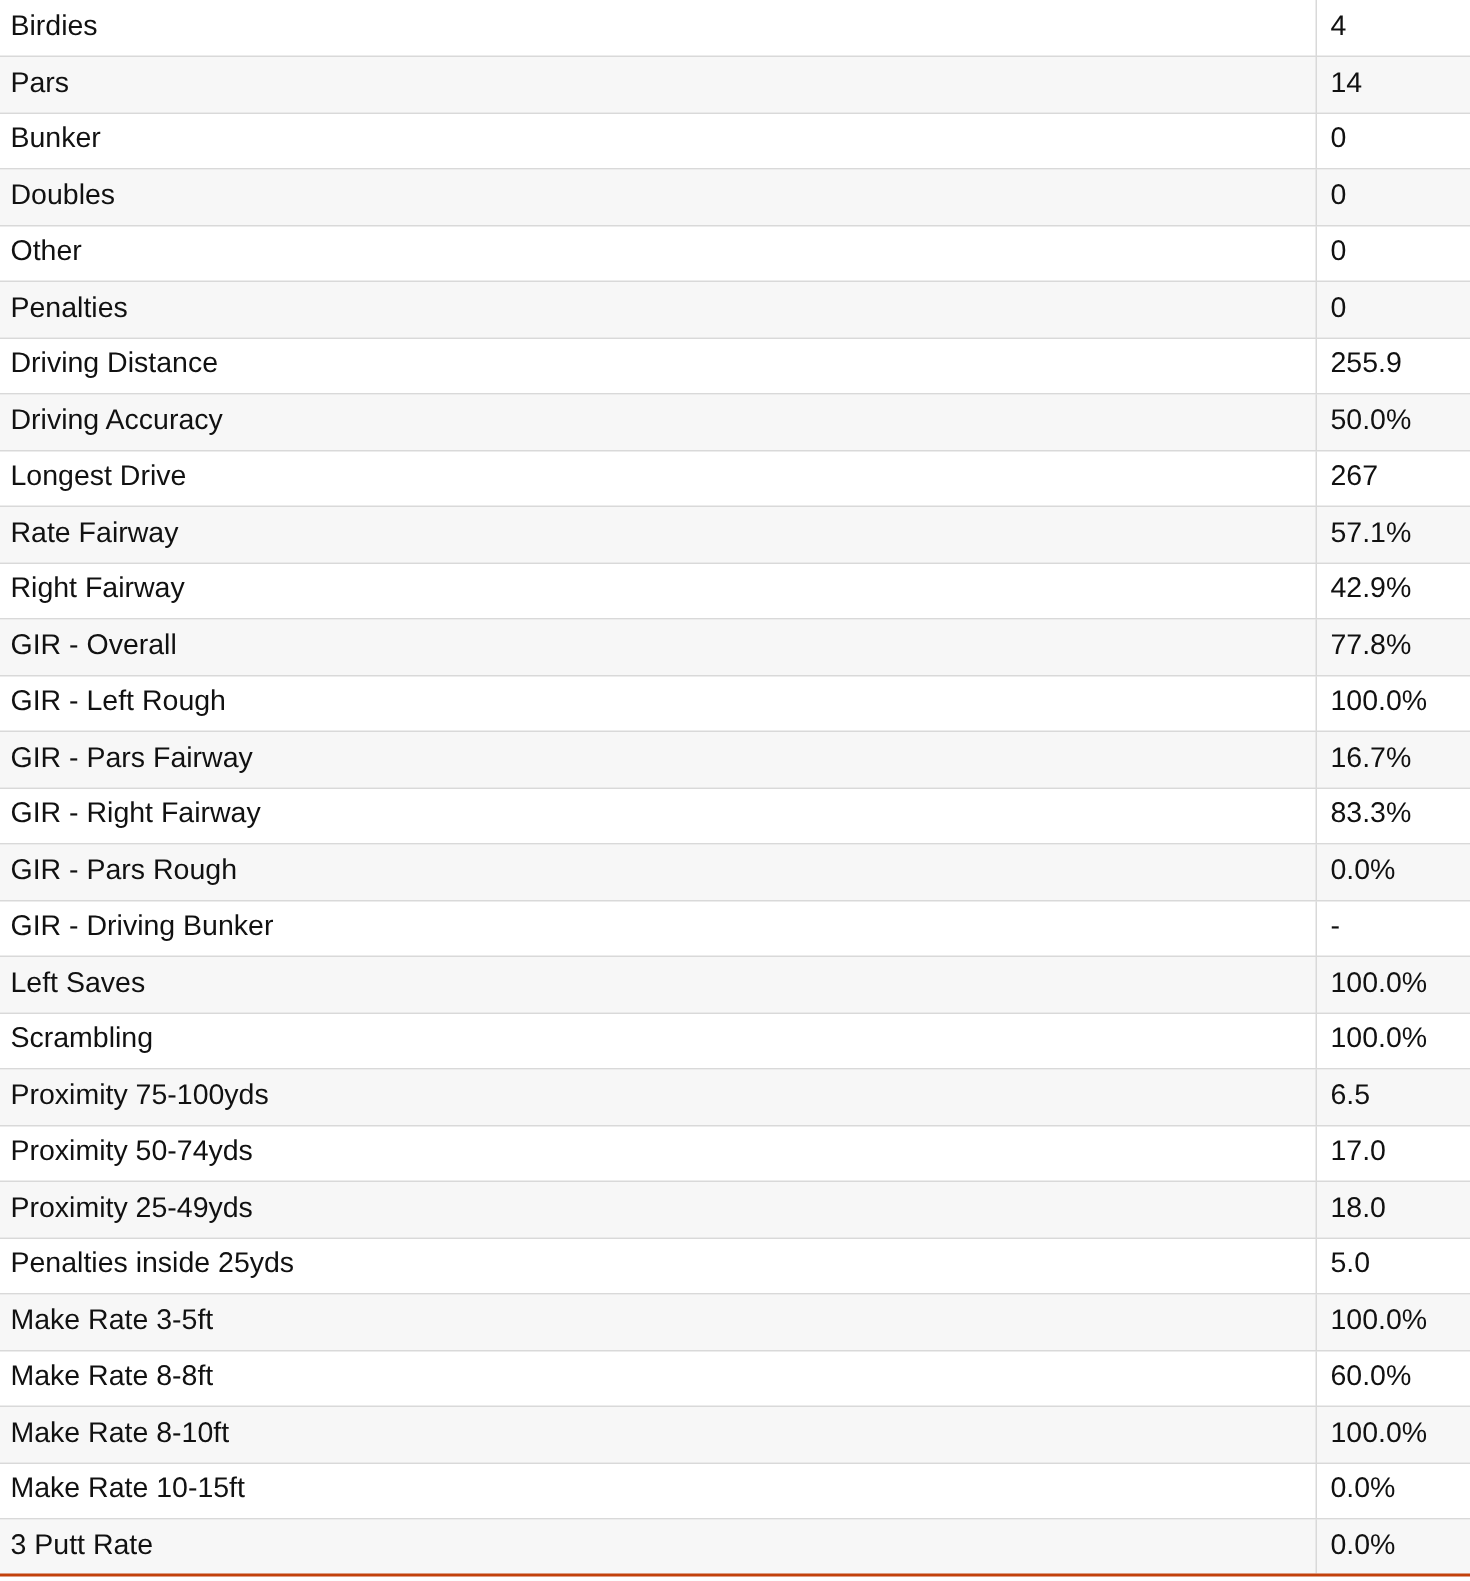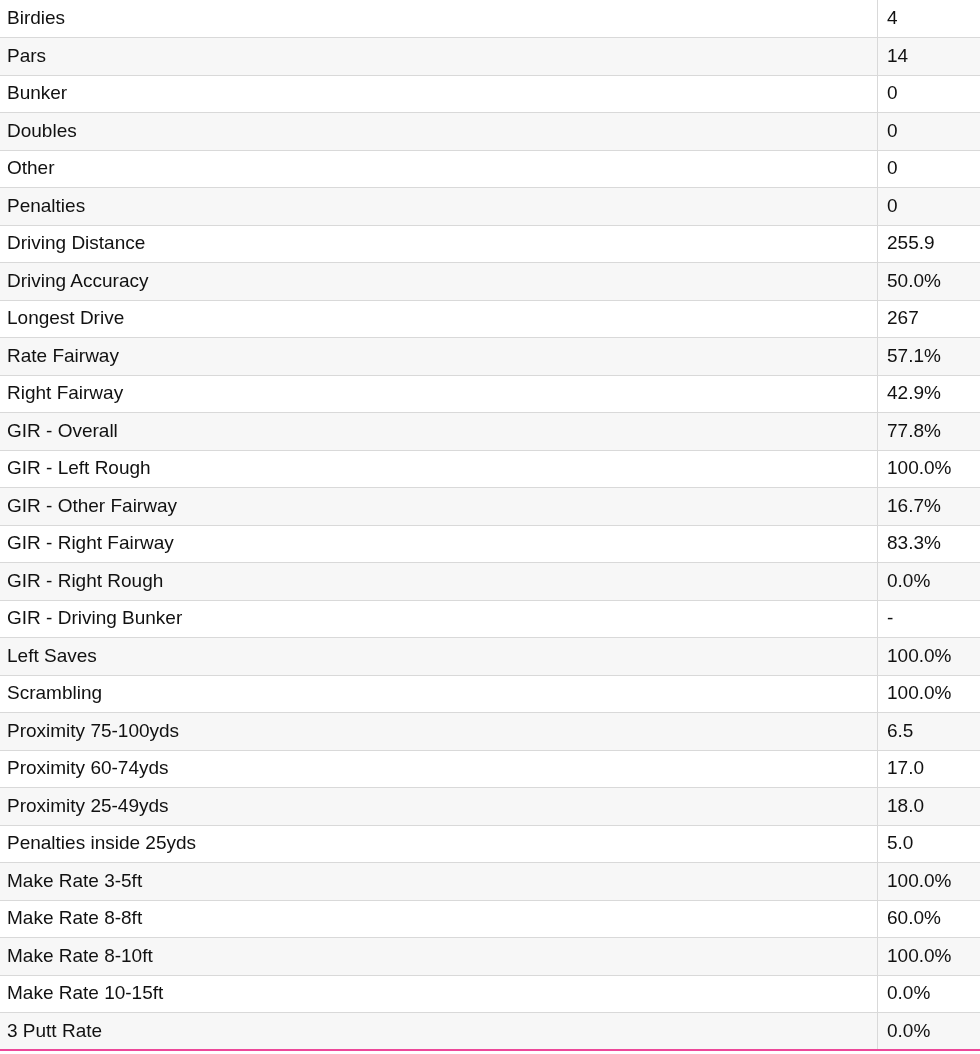--- a/index.html
+++ b/index.html
@@ -41,21 +41,21 @@
   .stats-table td.label {
     width: 870px;
     border-right: 1px solid #d9d9d9;
     margin-top: 44px;
   }
   .stats-table td.value {
     width: 102px;
     padding-left: 9px;
   }
   .stats-table tr:last-child td {
-    border-bottom: 2px solid #ec4899;
+    border-bottom: 2px solid #c2410c;
   }
 </style>
 </head>
 <body>
 
 <table class="stats-table">
   <tbody>
       <tr class="odd">
         <td class="label">Birdies</td>
         <td class="value">4</td>
@@ -102,49 +102,49 @@
       </tr>
       <tr class="even">
         <td class="label">GIR - Overall</td>
         <td class="value">77.8%</td>
       </tr>
       <tr class="odd">
         <td class="label">GIR - Left Rough</td>
         <td class="value">100.0%</td>
       </tr>
       <tr class="even">
-        <td class="label">GIR - Other Fairway</td>
+        <td class="label">GIR - Pars Fairway</td>
         <td class="value">16.7%</td>
       </tr>
       <tr class="odd">
         <td class="label">GIR - Right Fairway</td>
         <td class="value">83.3%</td>
       </tr>
       <tr class="even">
-        <td class="label">GIR - Right Rough</td>
+        <td class="label">GIR - Pars Rough</td>
         <td class="value">0.0%</td>
       </tr>
       <tr class="odd">
         <td class="label">GIR - Driving Bunker</td>
         <td class="value">-</td>
       </tr>
       <tr class="even">
         <td class="label">Left Saves</td>
         <td class="value">100.0%</td>
       </tr>
       <tr class="odd">
         <td class="label">Scrambling</td>
         <td class="value">100.0%</td>
       </tr>
       <tr class="even">
         <td class="label">Proximity 75-100yds</td>
         <td class="value">6.5</td>
       </tr>
       <tr class="odd">
-        <td class="label">Proximity 60-74yds</td>
+        <td class="label">Proximity 50-74yds</td>
         <td class="value">17.0</td>
       </tr>
       <tr class="even">
         <td class="label">Proximity 25-49yds</td>
         <td class="value">18.0</td>
       </tr>
       <tr class="odd">
         <td class="label">Penalties inside 25yds</td>
         <td class="value">5.0</td>
       </tr>

